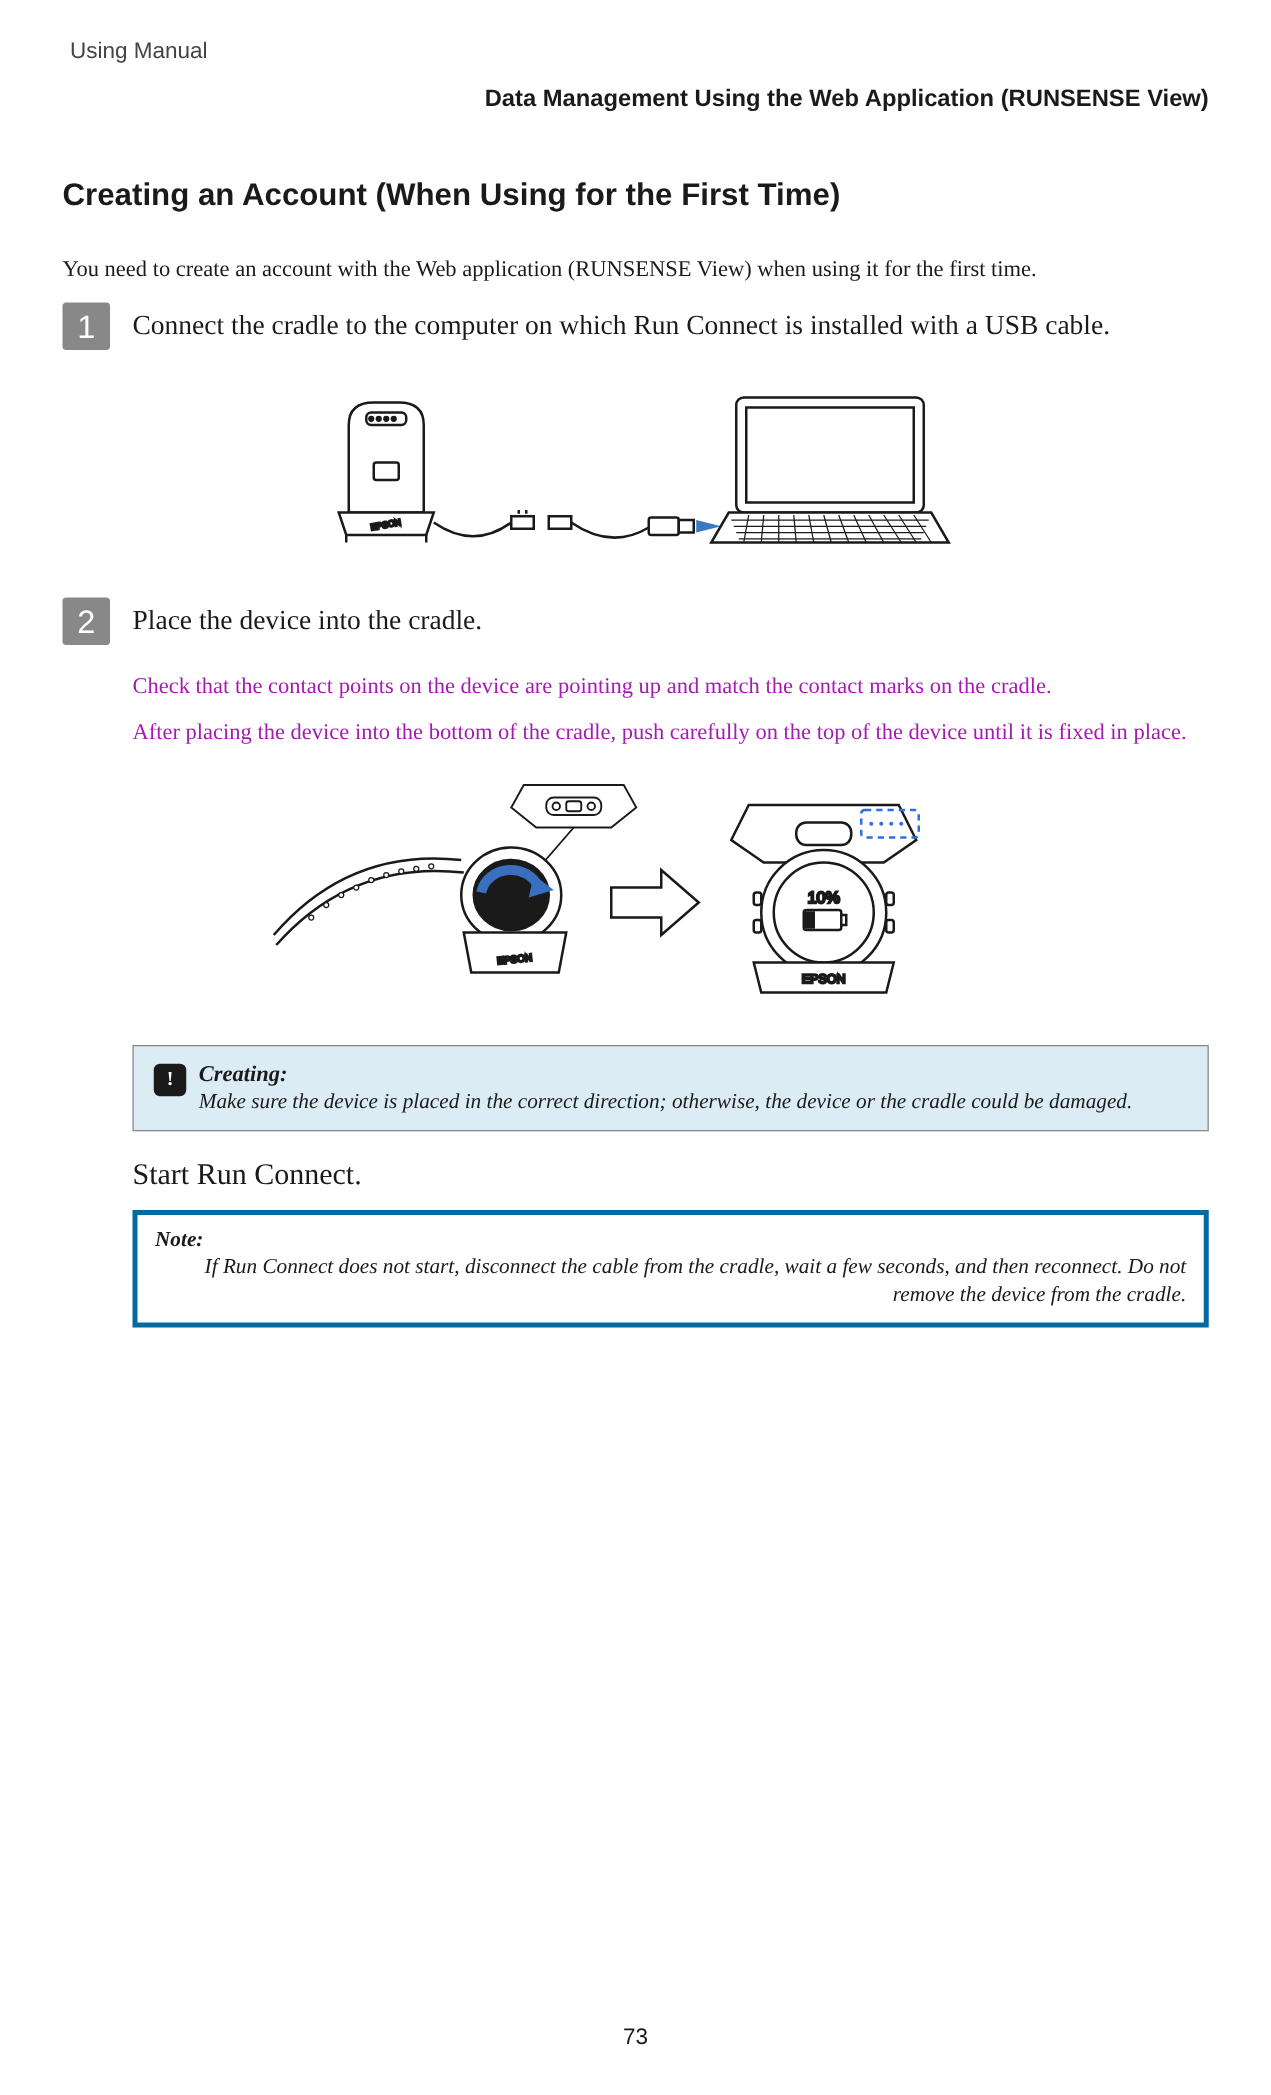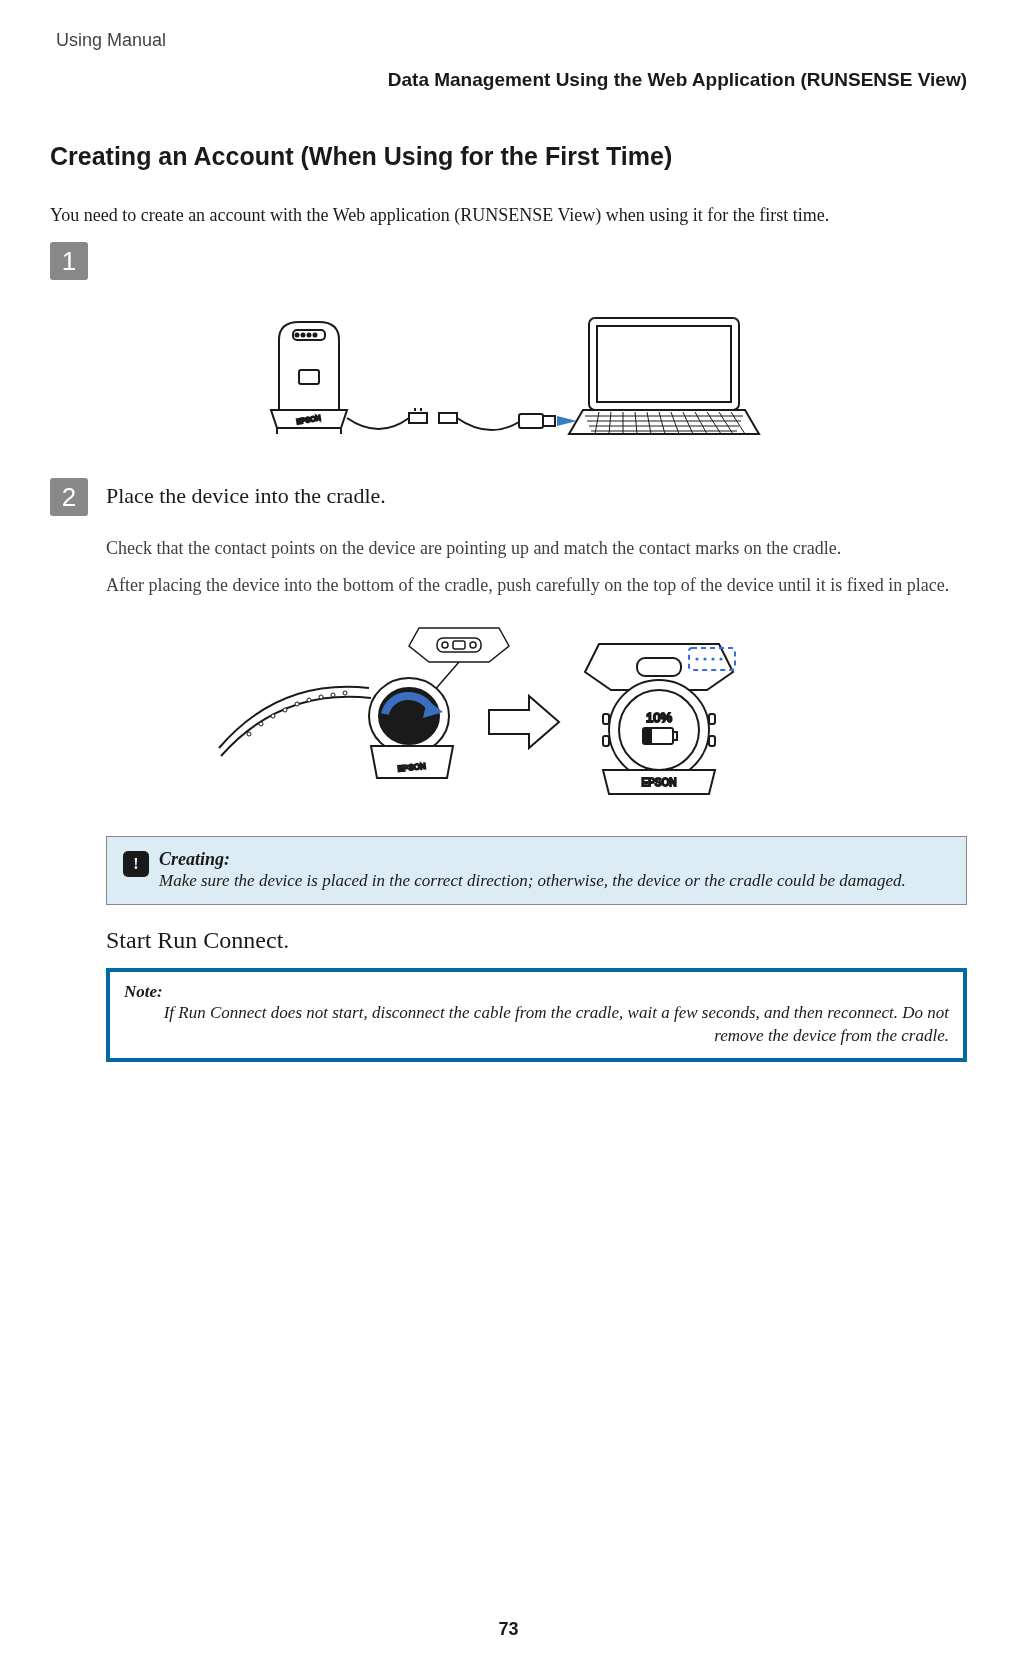--- a/index.html
+++ b/index.html
@@ -75,21 +75,21 @@
       display: flex;
       justify-content: center;
       align-items: center;
     }
     .step-body {
       margin-left: 56px;
       margin-bottom: 14px;
     }
     .step-body p {
       font-size: 18px;
-      color: #404040;
+      color: #a21caf;
       margin-bottom: 12px;
       line-height: 1.4;
     }
     .important-box {
       background: #dcecf5;
       border: 1px solid #888;
       padding: 12px 16px;
       margin: 18px 0 22px 56px;
       display: flex;
       align-items: flex-start;
@@ -146,37 +146,38 @@
       line-height: 1.35;
       text-align: right;
     }
     .page-number {
       position: absolute;
       bottom: 36px;
       left: 0;
       width: 100%;
       text-align: center;
       font-family: 'Segoe UI', Arial, sans-serif;
-      font-weight: bold;
+      font-weight: normal;
       font-size: 18px;
     }
   </style>
 </head>
 <body>
 
 <div class="header-label">Using Manual</div>
 
 <div class="section-title">Data Management Using the Web Application (RUNSENSE View)</div>
 
 <h1 class="main-heading">Creating an Account (When Using for the First Time)</h1>
 
 <p class="intro-text">You need to create an account with the Web application (RUNSENSE View) when using it for the first time.</p>
 
 <div class="step">
   <div class="step-number">1</div>
+  <div class="step-title">Connect the cradle to the computer on which Run Connect is installed with a USB cable.</div>
 </div>
 
 <div class="illustration">
   <svg width="520" height="150" viewBox="0 0 520 150">
 
     <g stroke="#1a1a1a" stroke-width="2" fill="none">
       <path d="M30 110 L30 40 Q30 22 50 22 L70 22 Q90 22 90 40 L90 110 Z"></path>
       <path d="M22 110 L98 110 L92 128 L28 128 Z" fill="#fff"></path>
       <rect x="44" y="30" width="32" height="10" rx="4"></rect>
       <circle cx="48" cy="35" r="1.5" fill="#1a1a1a"></circle>

